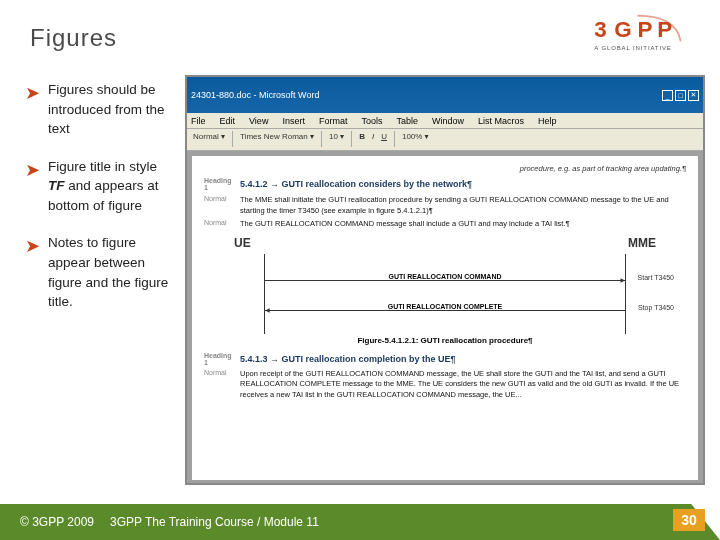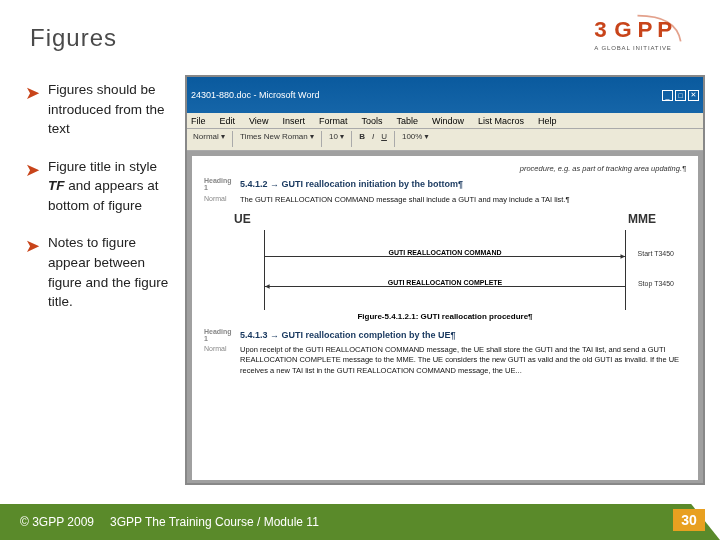--- a/index.html
+++ b/index.html
@@ -432,23 +432,27 @@
       <button class="toolbar-btn">100% ▾</button>
     </div>
 
     <div class="word-content">
       <div class="word-page">
 
         <div class="doc-procedure-text">procedure, e.g. as part of tracking area updating.¶</div>
 
         <div class="doc-heading">
           <span class="heading-label">Heading 1</span>
-          <span>5.4.1.2 →  GUTI reallocation initiation by the bottom¶</span>
+          <span>5.4.1.2 →  GUTI reallocation considers by the network¶</span>
         </div>
 
+        <div class="doc-normal">
+          <span class="normal-label">Normal</span>
+          <span class="normal-text">The MME shall initiate the GUTI reallocation procedure by sending a GUTI REALLOCATION COMMAND message to the UE and starting the timer T3450 (see example in figure 5.4.1.2.1)¶</span>
+        </div>
 
         <div class="doc-normal">
           <span class="normal-label">Normal</span>
           <span class="normal-text">The GUTI REALLOCATION COMMAND message shall include a GUTI and may include a TAI list.¶</span>
         </div>
 
         <div class="seq-diagram">
           <div class="seq-labels">
             <span class="seq-entity">UE</span>
             <span class="seq-entity">MME</span>

